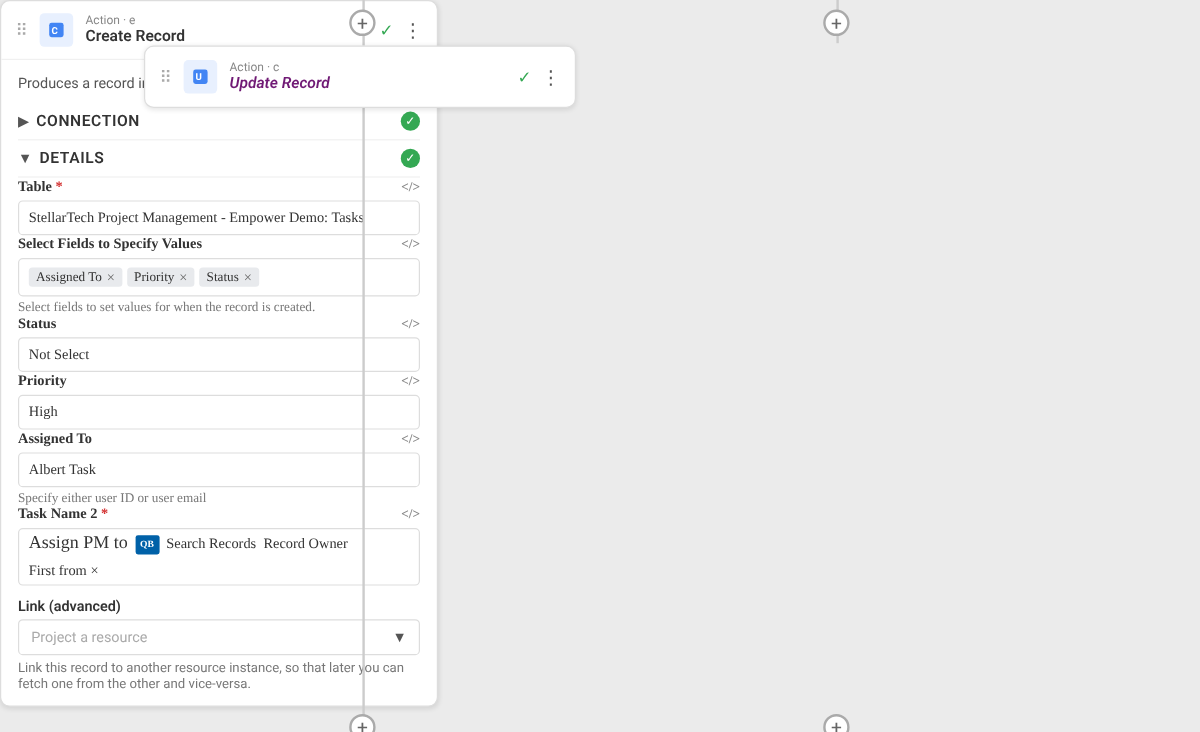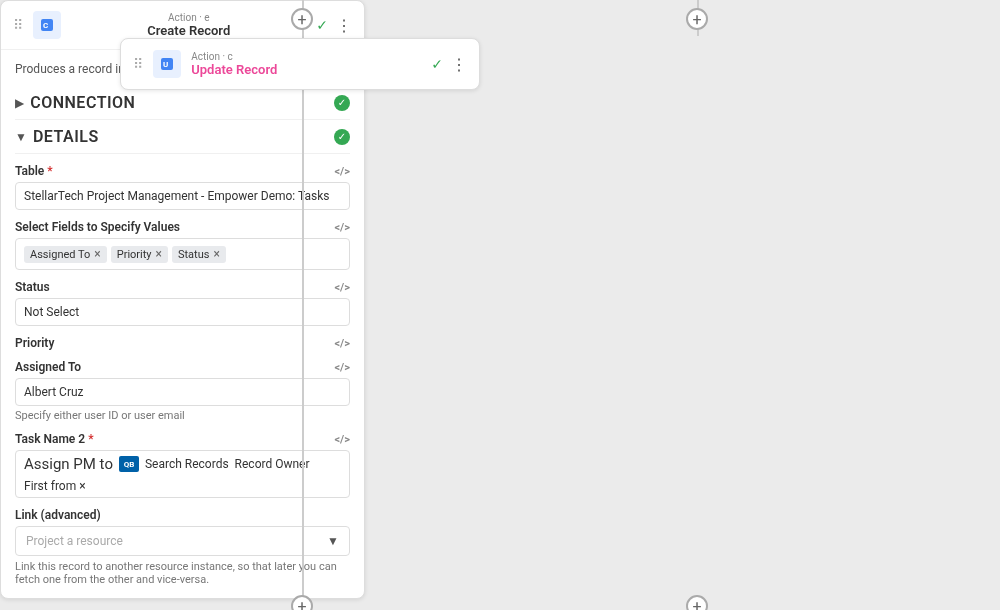--- a/index.html
+++ b/index.html
@@ -80,21 +80,22 @@
     }
 
     .card-left .card-subtitle {
       font-size: 10px;
       color: #888;
     }
 
     .card-left .card-title {
       font-size: 13px;
       font-weight: 600;
-      color: #ec4899;
+      color: #701a75;
+      font-style: italic;
     }
 
     .card-left .card-actions {
       display: flex;
       align-items: center;
       gap: 8px;
     }
 
     
     .card-right {
@@ -127,21 +128,20 @@
       height: 28px;
       background: #e8f0fe;
       border-radius: 4px;
       display: flex;
       align-items: center;
       justify-content: center;
     }
 
     .card-header .card-info {
       flex: 1;
-      text-align: center;
     }
 
     .card-header .card-subtitle {
       font-size: 10px;
       color: #888;
     }
 
     .card-header .card-title {
       font-size: 13px;
       font-weight: 600;
@@ -172,41 +172,41 @@
       cursor: pointer;
     }
 
     .section-row .chevron {
       font-size: 12px;
       color: #555;
       margin-right: 6px;
     }
 
     .section-row .section-label {
-      font-size: 16px;
+      font-size: 13px;
       font-weight: 600;
       color: #333;
       flex: 1;
       letter-spacing: 0.5px;
     }
 
     .check-circle {
       width: 16px;
       height: 16px;
       border-radius: 50%;
       background: #34a853;
       display: flex;
       align-items: center;
       justify-content: center;
       color: white;
       font-size: 10px;
     }
 
     .field-section {
-      margin-top: 10px;
+      font-family: Liberation Serif, serif;
     }
 
     .field-label {
       font-size: 12px;
       font-weight: 600;
       color: #333;
       margin-bottom: 4px;
       display: flex;
       align-items: center;
       justify-content: space-between;
@@ -439,43 +439,45 @@
           </div>
           <div class="tag">
             <span>Priority</span>
             <span class="tag-remove">×</span>
           </div>
           <div class="tag">
             <span>Status</span>
             <span class="tag-remove">×</span>
           </div>
         </div>
+        <div class="field-hint">Select fields to set values for when the record is created.</div>
       </div>
 
       <div class="field-section">
         <div class="field-label">
           <span>Status</span>
           <span class="code-icon">&lt;/&gt;</span>
         </div>
         <div class="field-input">Not Select</div>
       </div>
 
       <div class="field-section">
         <div class="field-label">
           <span>Priority</span>
           <span class="code-icon">&lt;/&gt;</span>
         </div>
+        <div class="field-input">High</div>
       </div>
 
       <div class="field-section">
         <div class="field-label">
           <span>Assigned To</span>
           <span class="code-icon">&lt;/&gt;</span>
         </div>
-        <div class="field-input">Albert Cruz</div>
+        <div class="field-input">Albert Task</div>
         <div class="field-hint">Specify either user ID or user email</div>
       </div>
 
       <div class="field-section">
         <div class="field-label">
           <span>
             <span>Task Name 2</span>
             <span class="required">*</span>
           </span>
           <span class="code-icon">&lt;/&gt;</span>

